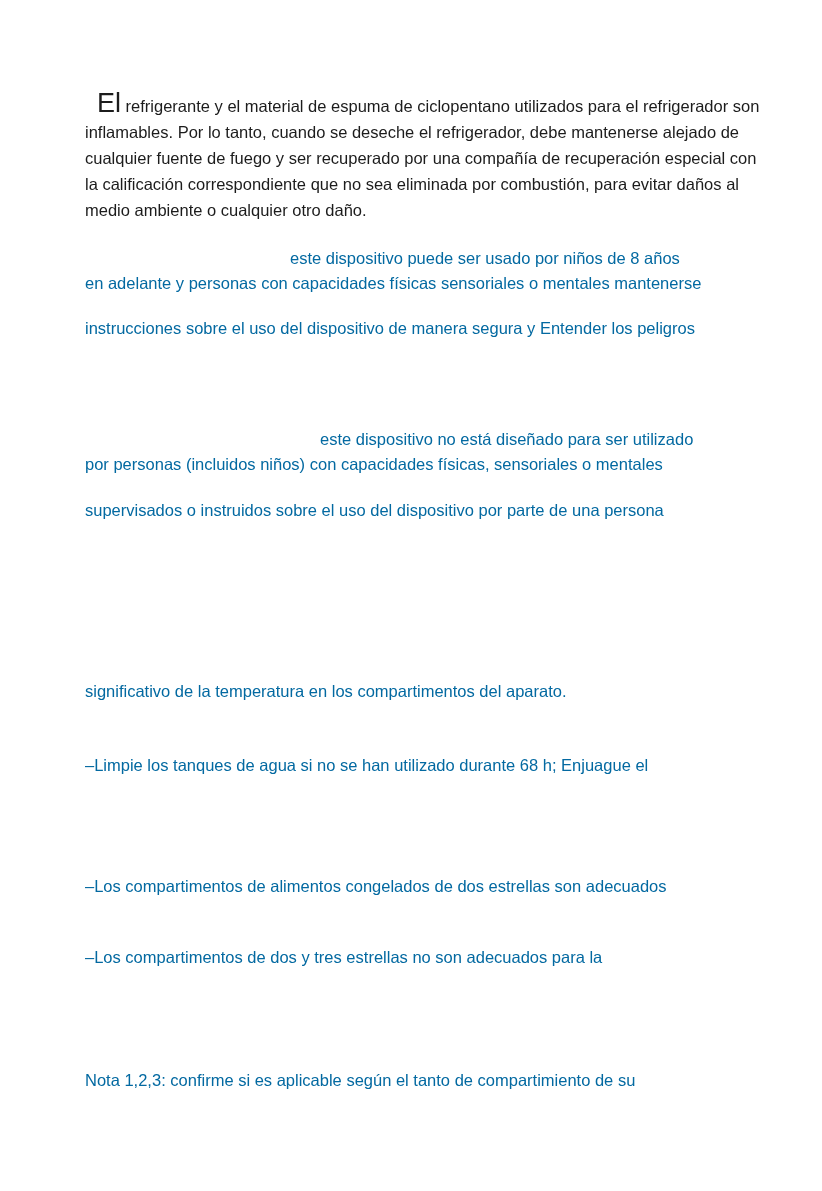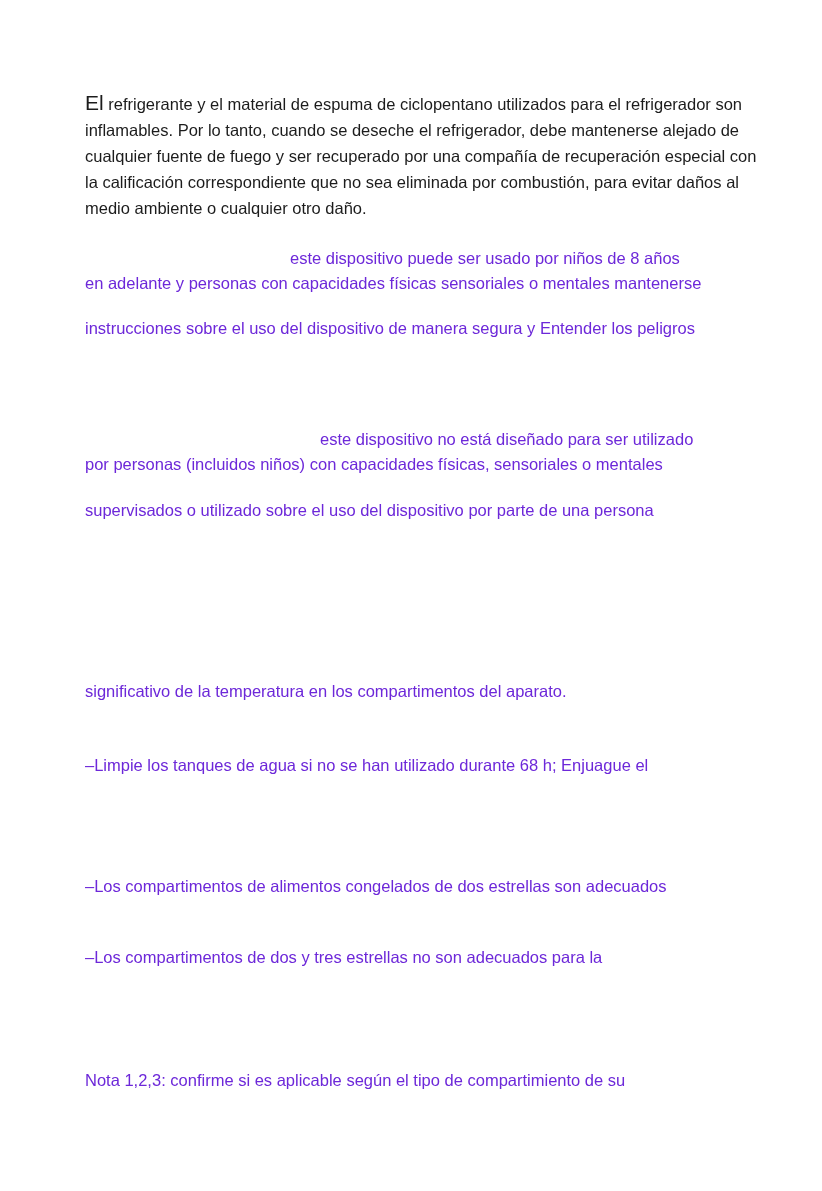--- a/index.html
+++ b/index.html
@@ -19,29 +19,30 @@
   .para {
     position: absolute;
     left: 85px;
     top: 90px;
     width: 676px;
     font-size: 16.5px;
     line-height: 26px;
     color: #1c1c1c;
   }
   .dropcap {
-    font-size: 21px;
+    font-size: 27px;
     line-height: 26px;
+    margin-left: 12px;
   }
   .line {
     position: absolute;
     font-size: 16.5px;
     line-height: 26px;
     white-space: nowrap;
-    color: #6d28d9;
+    color: #0369a1;
   }
   .frag0  { left: 290px; top: 245px; }
   .frag1  { left: 85px;  top: 270px; }
   .frag2  { left: 85px;  top: 315px; }
   .frag3  { left: 320px; top: 426px; }
   .frag4  { left: 85px;  top: 451px; }
   .frag5  { left: 85px;  top: 497px; }
   .frag6  { left: 85px;  top: 678px; }
   .frag7  { left: 85px;  top: 752px; }
   .frag8  { left: 85px;  top: 873px; }
@@ -55,20 +56,20 @@
 
   <div class="para">
     <span class="dropcap">El</span><span> refrigerante y el material de espuma de ciclopentano utilizados para el refrigerador son inflamables. Por lo tanto, cuando se deseche el refrigerador, debe mantenerse alejado de cualquier fuente de fuego y ser recuperado por una compañía de recuperación especial con la calificación correspondiente que no sea eliminada por combustión, para evitar daños al medio ambiente o cualquier otro daño.</span>
   </div>
 
   <div class="line frag0">este dispositivo puede ser usado por niños de 8 años</div>
   <div class="line frag1">en adelante y personas con capacidades físicas sensoriales o mentales mantenerse</div>
   <div class="line frag2">instrucciones sobre el uso del dispositivo de manera segura y Entender los peligros</div>
   <div class="line frag3">este dispositivo no está diseñado para ser utilizado</div>
   <div class="line frag4">por personas (incluidos niños) con capacidades físicas, sensoriales o mentales</div>
-  <div class="line frag5">supervisados o utilizado sobre el uso del dispositivo por parte de una persona</div>
+  <div class="line frag5">supervisados o instruidos sobre el uso del dispositivo por parte de una persona</div>
   <div class="line frag6">significativo de la temperatura en los compartimentos del aparato.</div>
   <div class="line frag7">–Limpie los tanques de agua si no se han utilizado durante 68 h; Enjuague el</div>
   <div class="line frag9">–Los compartimentos de dos y tres estrellas no son adecuados para la</div>
   <div class="line frag8">–Los compartimentos de alimentos congelados de dos estrellas son adecuados</div>
-  <div class="line frag10">Nota 1,2,3: confirme si es aplicable según el tipo de compartimiento de su</div>
+  <div class="line frag10">Nota 1,2,3: confirme si es aplicable según el tanto de compartimiento de su</div>
 
 </div>
 
 </body></html>

